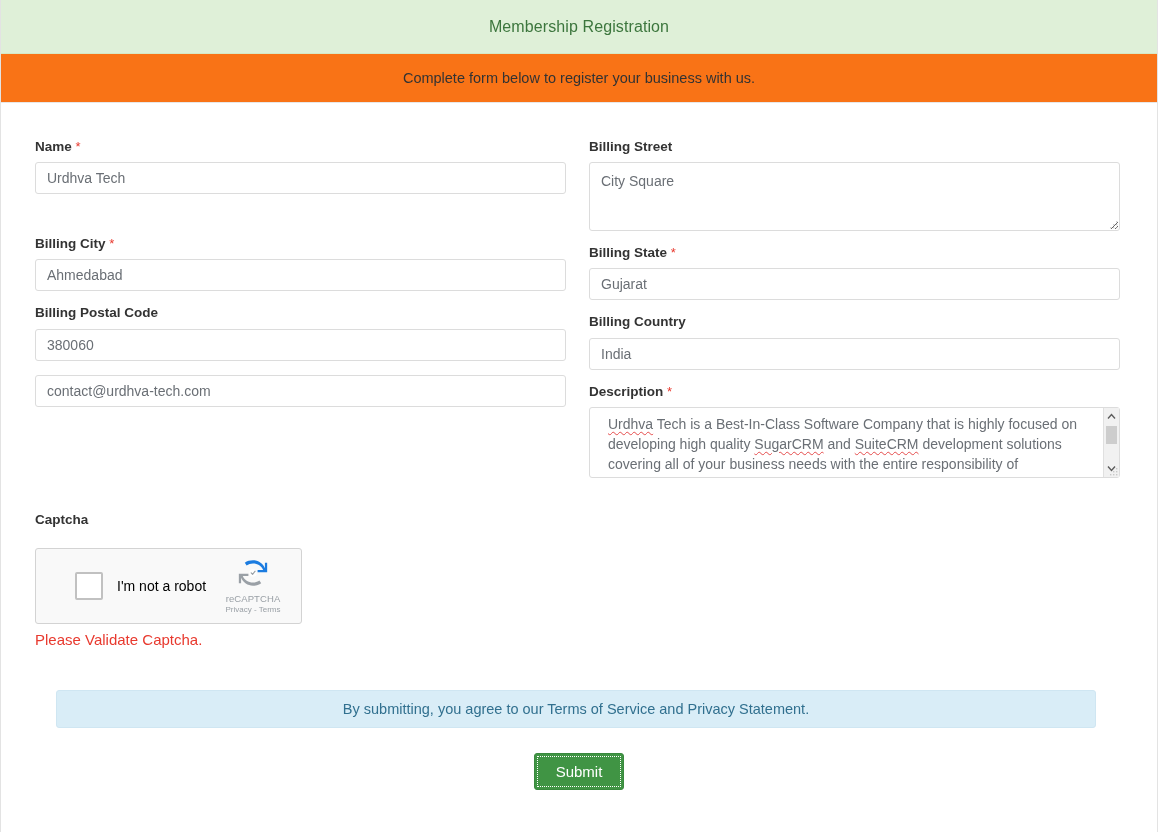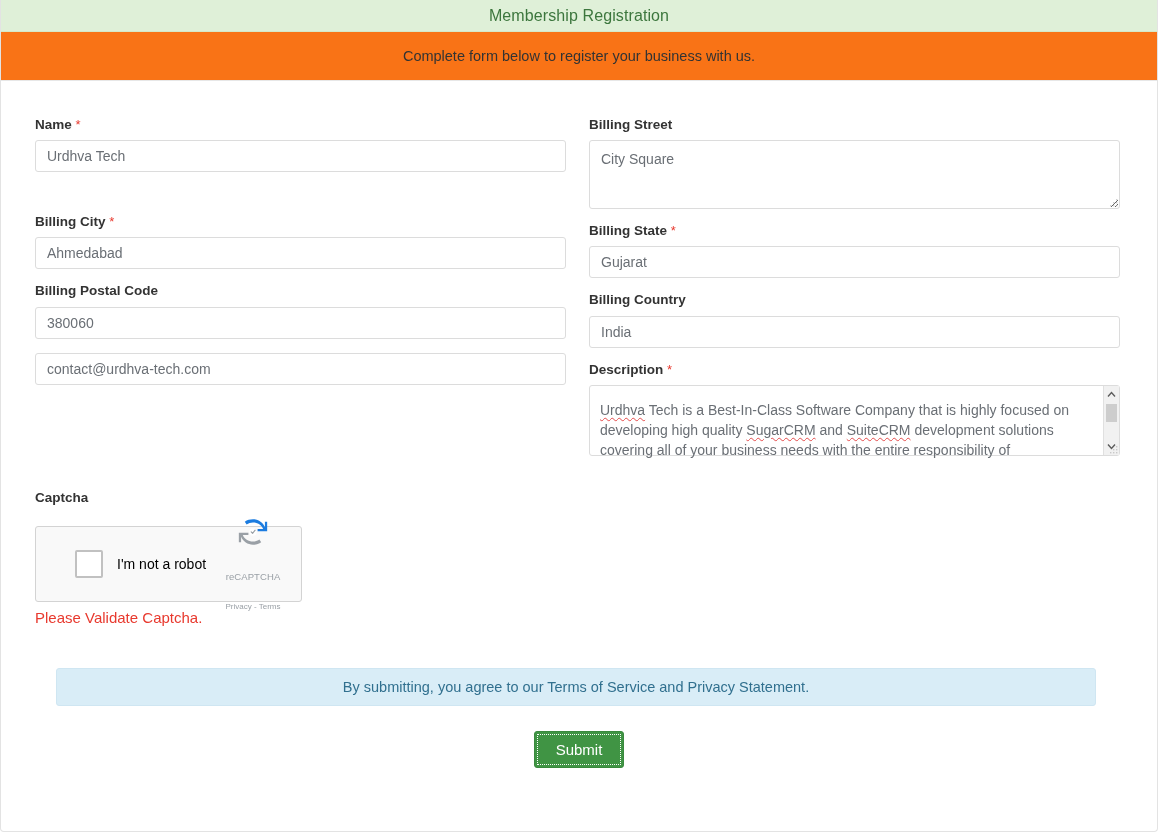--- a/index.html
+++ b/index.html
@@ -16,21 +16,21 @@
     border: 1px solid #e3e3e3;
     border-top: none;
     border-radius: 0 0 4px 4px;
     background: #fff;
   }
 
   
   .panel-head {
     background: #dff0d8;
     border-bottom: 1px solid #d6e9c6;
-    height: 32px;
+    height: 54px;
     display: flex;
     align-items: center;
     justify-content: center;
   }
   .panel-head-title {
     color: #3c763d;
     font-size: 16px;
     letter-spacing: .1px;
   }
   .panel-sub {
@@ -124,21 +124,20 @@
     font-family: "Liberation Sans", sans-serif;
   }
   .rc-brand {
     width: 72px;
     text-align: center;
     display: flex;
     flex-direction: column;
     align-items: center;
     justify-content: center;
     padding-bottom: 2px;
-    gap: 19px;
   }
   .rc-logo { width: 34px; height: 34px; display:block; }
   .rc-name {
     font-size: 9.5px;
     color: #9aa0a6;
     margin-top: 3px;
     letter-spacing: .1px;
   }
   .rc-terms {
     font-size: 8px;
@@ -190,27 +189,26 @@
   
   .sq {
     text-decoration: underline;
     text-decoration-style: wavy;
     text-decoration-color: #e54b4b;
     text-decoration-thickness: 1px;
     text-underline-offset: 2px;
   }
   .desc-text {
     position: absolute;
-    left: 0; right: 0; top: 0;
+    left: 8px; right: 0; top: 0;
     padding: 8px 22px 0 11px;
     font-size: 14px;
     line-height: 1.42;
     color: #6a6f75;
     pointer-events: none;
-    margin-top: 8px;
   }
   .desc-holder { position: relative; }
 
   
   .vscroll {
     position: absolute;
     top: 1px; right: 1px;
     width: 16px;
     height: 69px;
     background: #f1f1f1;

